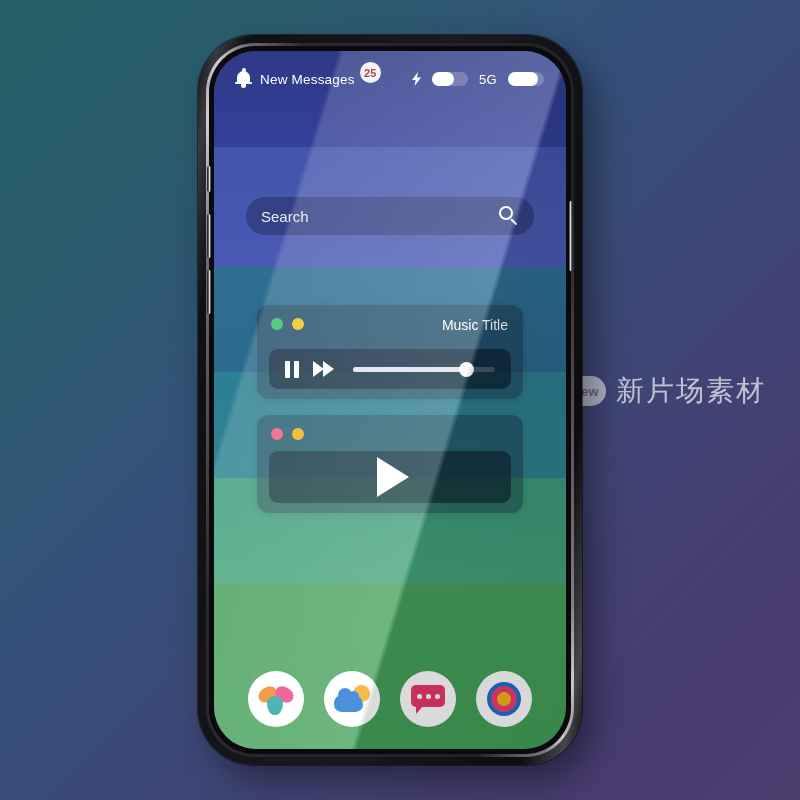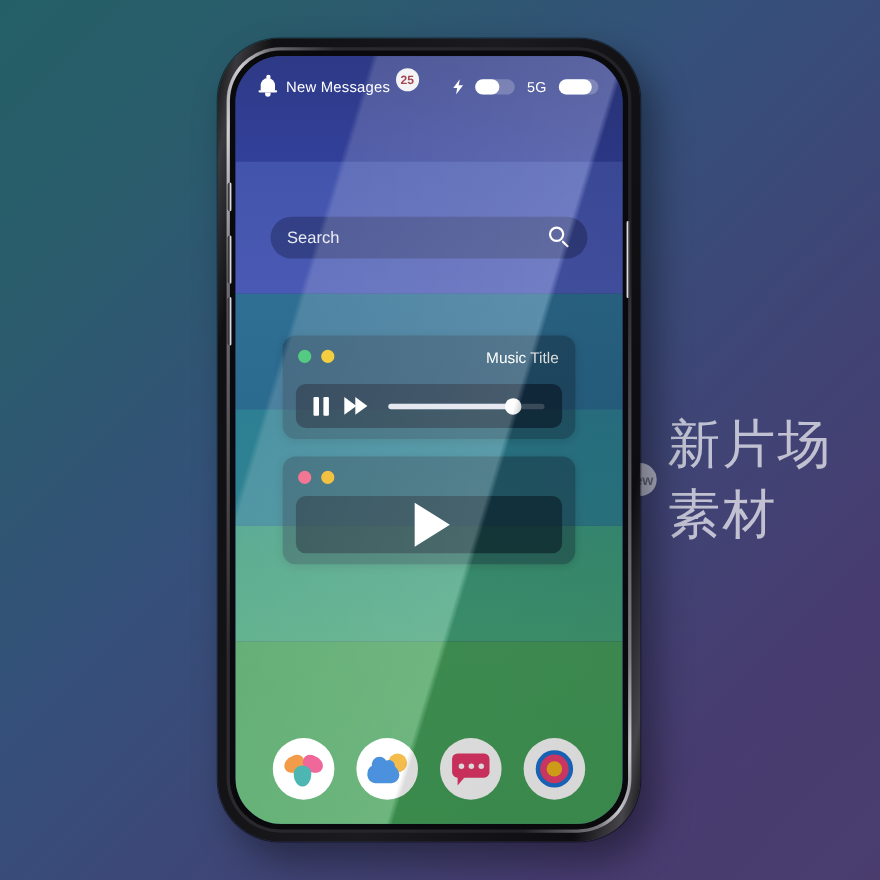--- a/index.html
+++ b/index.html
@@ -22,21 +22,21 @@
     display:flex; align-items:center; justify-content:center;
     font-size:13px; font-weight:bold; color:#6a6a78;
     position:relative;
   }
   #watermark .wm-badge::after{
     content:""; position:absolute; left:7px; bottom:-6px;
     border-left:8px solid rgba(235,235,240,.80);
     border-bottom:8px solid transparent;
   }
   #watermark .wm-text{
-    font-size:48px; color:rgba(242,242,246,.88);
+    font-size:28px; color:rgba(242,242,246,.88);
     font-family:"DejaVu Sans", sans-serif; letter-spacing:2px;
   }
 
   
   #phone{
     position:absolute; left:198px; top:35px;
     width:384px; height:730px;
     border-radius:56px;
     background:linear-gradient(100deg,#0c0c0e 0%,#3a3a3e 4%,#101013 10%,#1b1b1f 50%,#0d0d10 88%,#46464a 96%,#0a0a0c 100%);
     box-shadow:12px 16px 34px rgba(0,0,0,.40), 0 0 0 1px rgba(0,0,0,.5);

